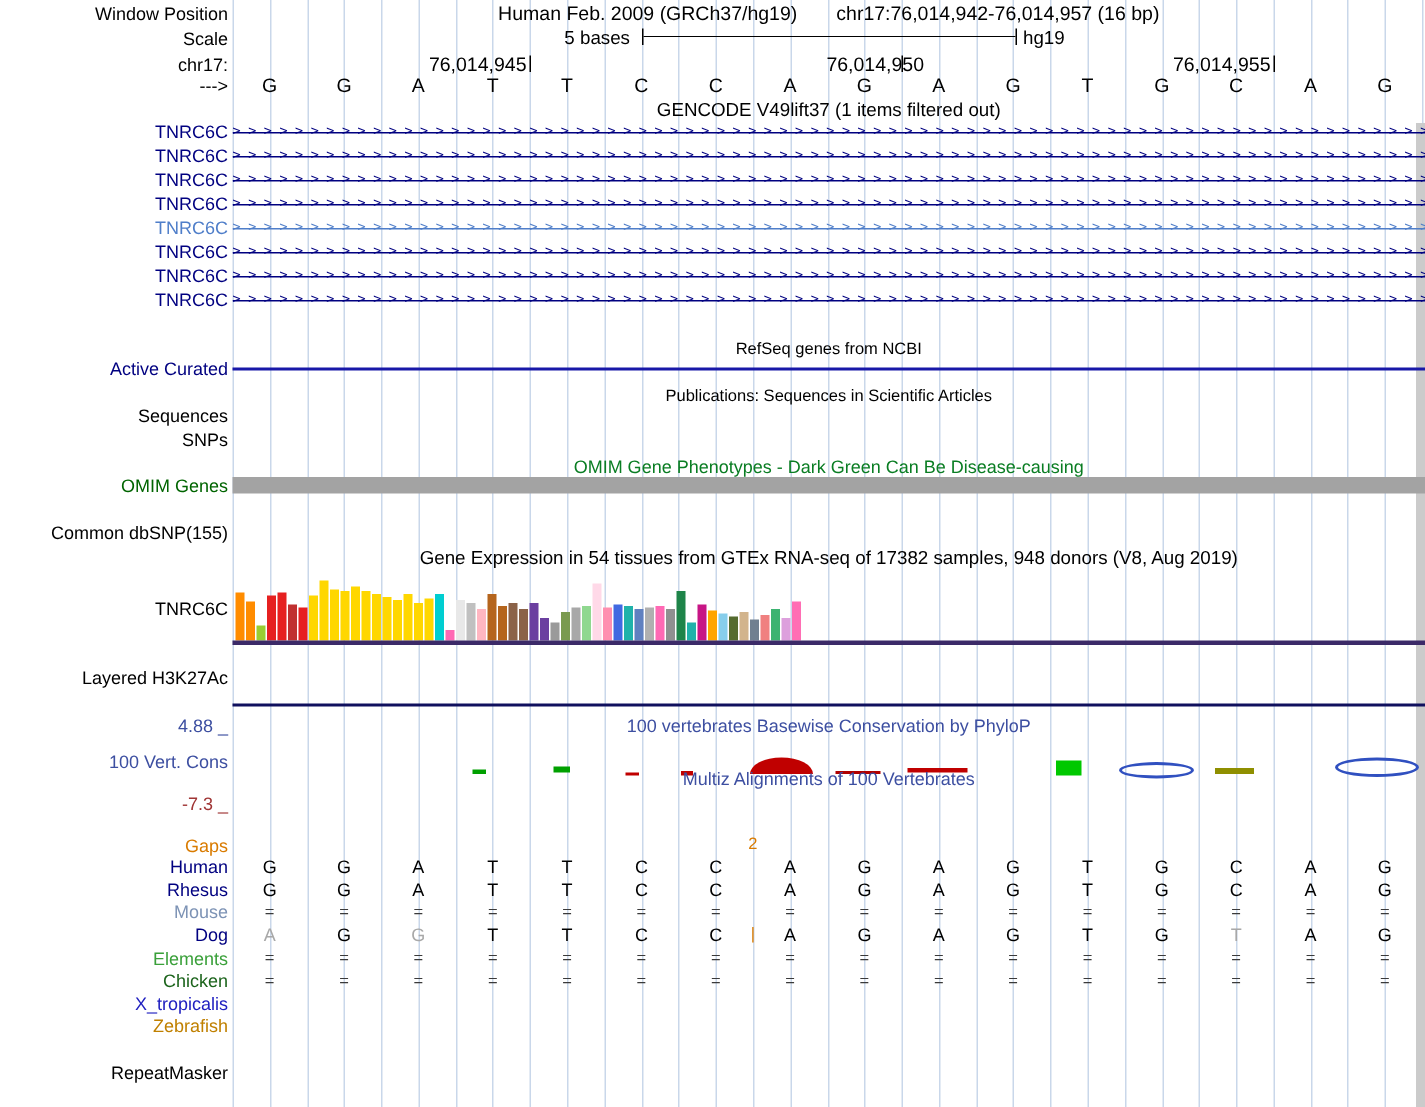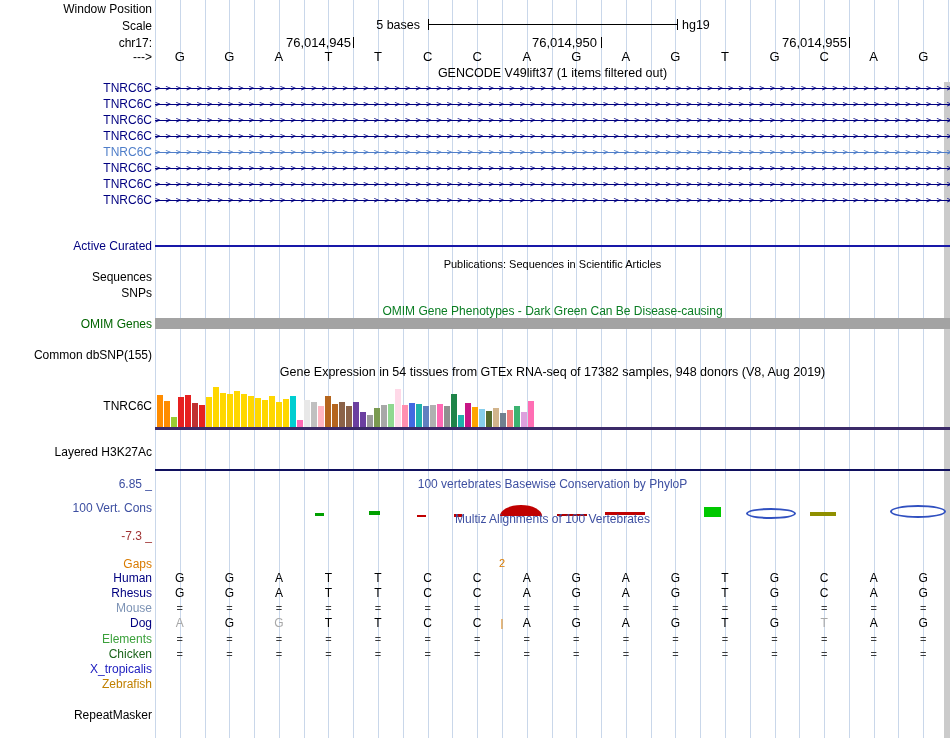--- a/index.html
+++ b/index.html
@@ -65,21 +65,21 @@
     <div class="lbl" style="top: 161px; color: rgb(0, 0, 128);">TNRC6C</div>
     <div class="lbl" style="top: 177px; color: rgb(0, 0, 128);">TNRC6C</div>
     <div class="lbl" style="top: 193px; color: rgb(0, 0, 128);">TNRC6C</div>
     <div class="lbl" style="top: 239px; color: rgb(0, 0, 128);">Active Curated</div>
     <div class="lbl" style="top: 270px; color: rgb(0, 0, 0);">Sequences</div>
     <div class="lbl" style="top: 286px; color: rgb(0, 0, 0);">SNPs</div>
     <div class="lbl" style="top: 317px; color: rgb(0, 100, 0);">OMIM Genes</div>
     <div class="lbl" style="top: 348px; color: rgb(0, 0, 0);">Common dbSNP(155)</div>
     <div class="lbl" style="top: 399px; color: rgb(0, 0, 0);">TNRC6C</div>
     <div class="lbl" style="top: 445px; color: rgb(0, 0, 0);">Layered H3K27Ac</div>
-    <div class="lbl" style="top: 477px; color: rgb(61, 79, 161);">6.85 _</div>
+    <div class="lbl" style="top: 477px; color: rgb(61, 79, 161);">4.88 _</div>
     <div class="lbl" style="top: 501px; color: rgb(61, 79, 161);">100 Vert. Cons</div>
     <div class="lbl" style="top: 529px; color: rgb(160, 53, 53);">-7.3 _</div>
     <div class="lbl" style="top: 557px; color: rgb(217, 123, 0);">Gaps</div>
     <div class="lbl" style="top: 571px; color: rgb(0, 0, 128);">Human</div>
     <div class="lbl" style="top: 586px; color: rgb(0, 0, 128);">Rhesus</div>
     <div class="lbl" style="top: 601px; color: rgb(125, 147, 181);">Mouse</div>
     <div class="lbl" style="top: 616px; color: rgb(0, 0, 128);">Dog</div>
     <div class="lbl" style="top: 632px; color: rgb(58, 160, 58);">Elements</div>
     <div class="lbl" style="top: 647px; color: rgb(28, 100, 28);">Chicken</div>
     <div class="lbl" style="top: 662px; color: rgb(32, 32, 192);">X_tropicalis</div>
@@ -118,29 +118,33 @@
       <div class="gl" style="left: 644.312px; background: rgb(201, 215, 234);"></div>
       <div class="gl" style="left: 669.094px; background: rgb(201, 215, 234);"></div>
       <div class="gl" style="left: 693.875px; background: rgb(201, 215, 234);"></div>
       <div class="gl" style="left: 718.656px; background: rgb(201, 215, 234);"></div>
       <div class="gl" style="left: 743.438px; background: rgb(201, 215, 234);"></div>
       <div class="gl" style="left: 768.219px; background: rgb(201, 215, 234);"></div>
       <div class="gl" style="left: 793px; background: rgb(201, 215, 234);"></div>
     </div>
   <div id="right-strip"></div>
 
+  <div class="hdr">
+    <span>Human Feb. 2009 (GRCh37/hg19)</span>
+    <span>chr17:76,014,942-76,014,957 (16 bp)</span>
+  </div>
 
   <span class="fivebases">5 bases</span>
   <div class="scalebar"></div>
   <span class="hg19">hg19</span>
 
   <div id="ruler">
       <span class="rtext" style="left: 48px;">76,014,945</span>
       <div class="rtick" style="left: 198px;"></div>
-      <span class="rtext" style="left: 294px;">76,014,950</span>
+      <span class="rtext" style="left: 313px;">76,014,950</span>
       <div class="rtick" style="left: 446px;"></div>
       <span class="rtext" style="left: 544px;">76,014,955</span>
       <div class="rtick" style="left: 694px;"></div>
     </div>
   <div id="baserow">
       <span class="bl" style="left: 24.7812px;">G</span>
       <span class="bl" style="left: 74.3438px;">G</span>
       <span class="bl" style="left: 123.906px;">A</span>
       <span class="bl" style="left: 173.469px;">T</span>
       <span class="bl" style="left: 223.031px;">T</span>
@@ -186,20 +190,21 @@
       <div class="grow" style="top: 177px;">
         <div class="gl-line" style="background: rgb(0, 0, 128);"></div>
         <div class="arr" style="color: rgb(0, 0, 128);">&gt;&gt;&gt;&gt;&gt;&gt;&gt;&gt;&gt;&gt;&gt;&gt;&gt;&gt;&gt;&gt;&gt;&gt;&gt;&gt;&gt;&gt;&gt;&gt;&gt;&gt;&gt;&gt;&gt;&gt;&gt;&gt;&gt;&gt;&gt;&gt;&gt;&gt;&gt;&gt;&gt;&gt;&gt;&gt;&gt;&gt;&gt;&gt;&gt;&gt;&gt;&gt;&gt;&gt;&gt;&gt;&gt;&gt;&gt;&gt;&gt;&gt;&gt;&gt;&gt;&gt;&gt;&gt;&gt;&gt;&gt;&gt;&gt;&gt;&gt;&gt;&gt;&gt;&gt;&gt;&gt;&gt;&gt;&gt;&gt;&gt;&gt;&gt;&gt;&gt;</div>
       </div>
       <div class="grow" style="top: 193px;">
         <div class="gl-line" style="background: rgb(0, 0, 128);"></div>
         <div class="arr" style="color: rgb(0, 0, 128);">&gt;&gt;&gt;&gt;&gt;&gt;&gt;&gt;&gt;&gt;&gt;&gt;&gt;&gt;&gt;&gt;&gt;&gt;&gt;&gt;&gt;&gt;&gt;&gt;&gt;&gt;&gt;&gt;&gt;&gt;&gt;&gt;&gt;&gt;&gt;&gt;&gt;&gt;&gt;&gt;&gt;&gt;&gt;&gt;&gt;&gt;&gt;&gt;&gt;&gt;&gt;&gt;&gt;&gt;&gt;&gt;&gt;&gt;&gt;&gt;&gt;&gt;&gt;&gt;&gt;&gt;&gt;&gt;&gt;&gt;&gt;&gt;&gt;&gt;&gt;&gt;&gt;&gt;&gt;&gt;&gt;&gt;&gt;&gt;&gt;&gt;&gt;&gt;&gt;&gt;</div>
       </div>
     </div>
 
+  <div class="ttl small" style="top:226px">RefSeq genes from NCBI</div>
   <div class="refseqline"></div>
 
   <div class="ttl green mid" style="top:304px">OMIM Gene Phenotypes - Dark Green Can Be Disease-causing</div>
 
   <div class="ttl small" style="top:257px">Publications: Sequences in Scientific Articles</div>
   <div class="omimbar"></div>
 
 
   <div class="ttl" style="top:365px">Gene Expression in 54 tissues from GTEx RNA-seq of 17382 samples, 948 donors (V8, Aug 2019)</div>
   <div id="gtexbars">

